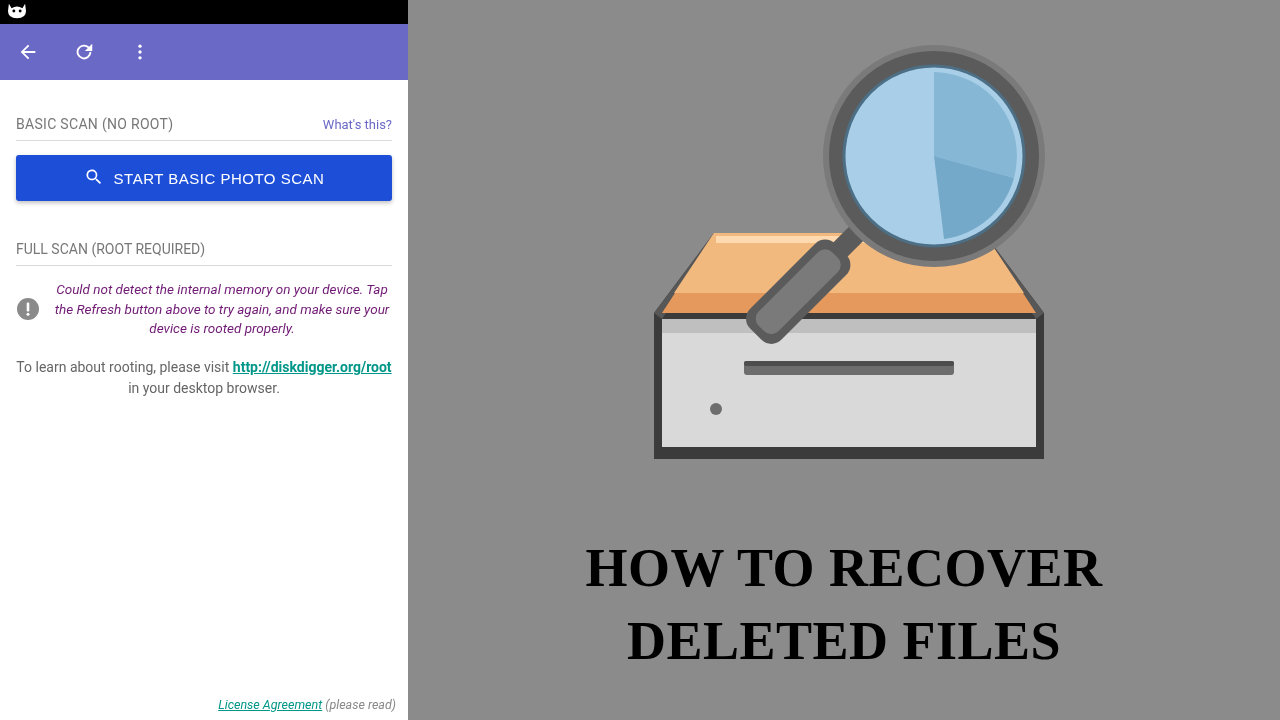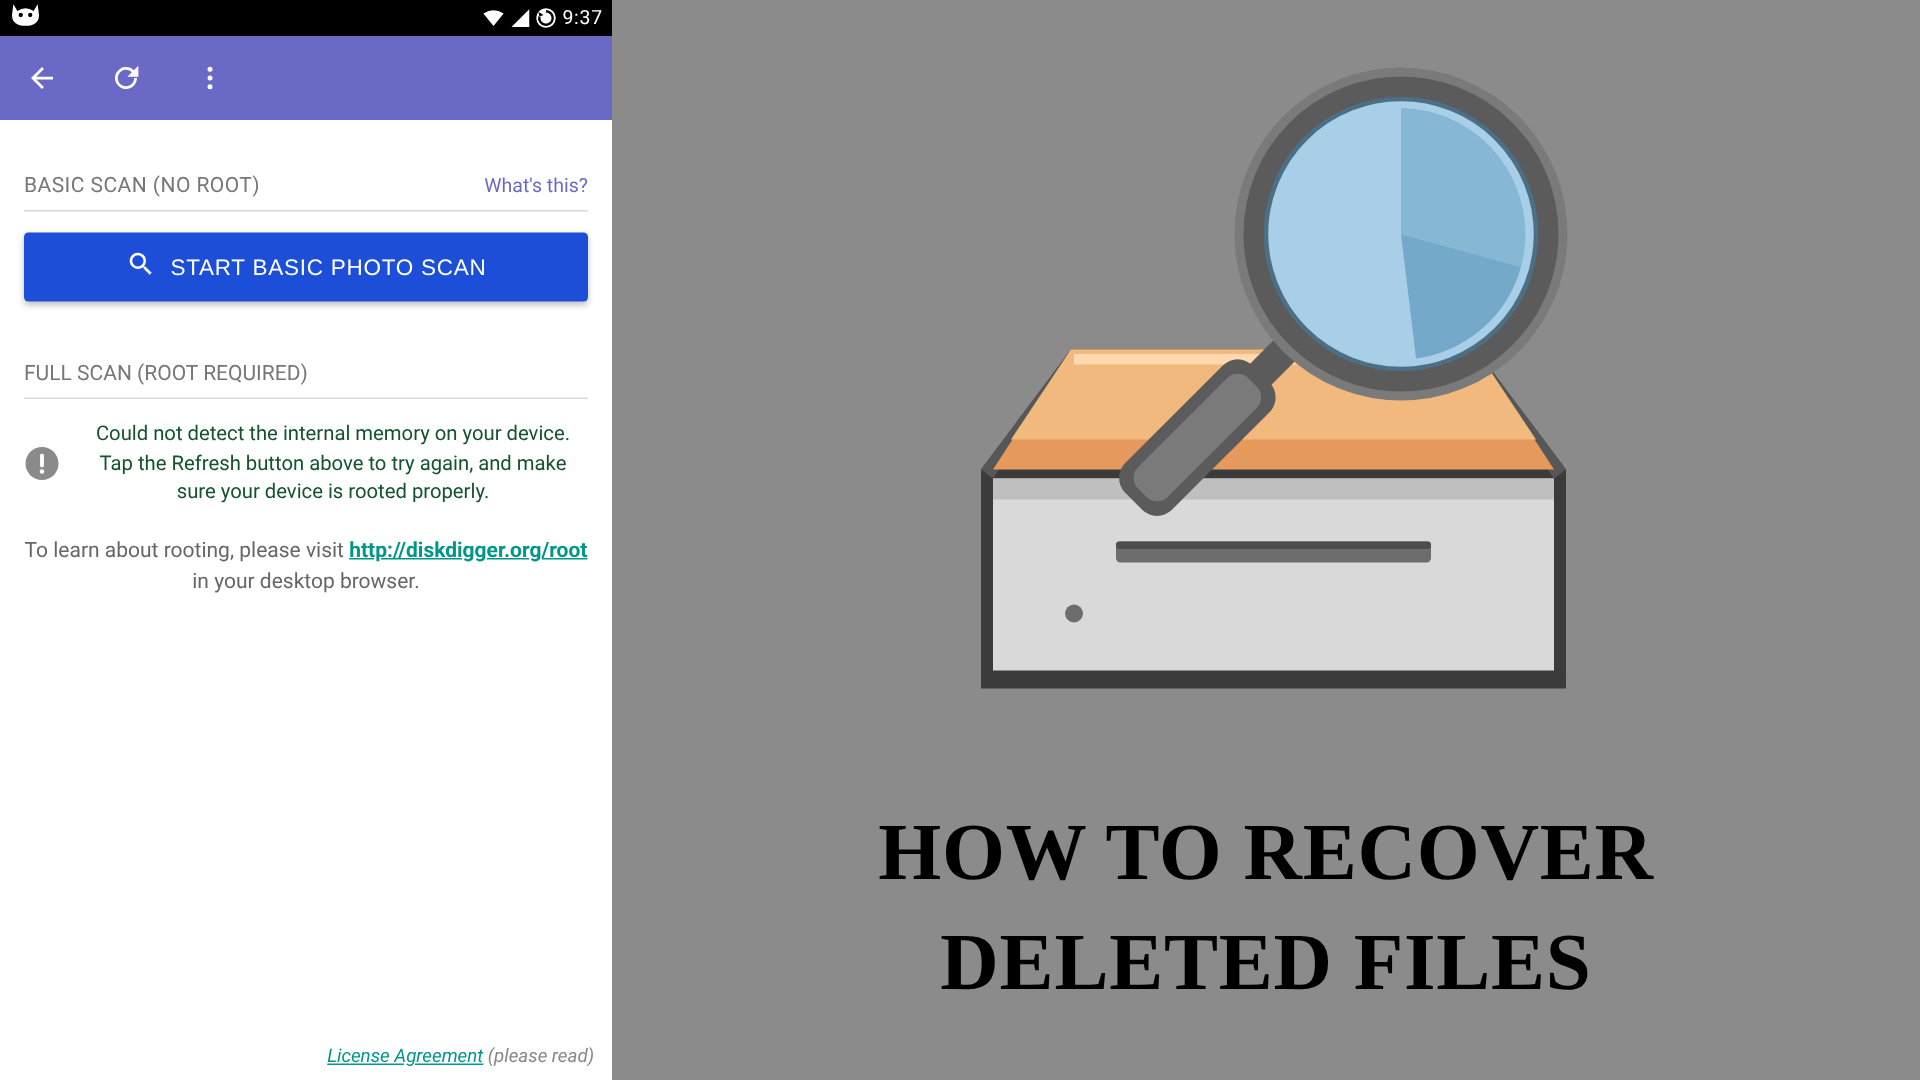--- a/index.html
+++ b/index.html
@@ -112,22 +112,23 @@
     margin-top: 14px;
   }
   .warn-icon {
     flex: 0 0 24px;
     width: 24px;
     height: 24px;
   }
   .warn-text {
     font-size: 13.5px;
     line-height: 1.45;
-    color: #14532d;
+    color: #701a75;
     text-align: center;
+    font-style: italic;
   }
   .root-info {
     margin-top: 18px;
     font-size: 14px;
     line-height: 1.5;
     color: #666;
     text-align: center;
   }
   .root-info a {
     color: #009688;
@@ -187,40 +188,20 @@
     <div class="status-left">
       <span>
         
         <svg width="22" height="18" viewBox="0 0 24 20" fill="#fff">
             <path d="M3 2 L6 7 Q12 3 18 7 L21 2 L22 10 Q22 18 12 18 Q2 18 2 10 Z"></path>
             <circle cx="8.5" cy="10" r="1.6" fill="#000"></circle>
             <circle cx="15.5" cy="10" r="1.6" fill="#000"></circle>
           </svg>
       </span>
     </div>
-    <div class="status-right">
-      <span>
-        <svg width="16" height="12" viewBox="0 0 20 16" fill="#fff">
-            <path d="M10 15 L1 4 Q10 -2 19 4 Z"></path>
-          </svg>
-      </span>
-      <span>
-        <svg width="12" height="12" viewBox="0 0 12 12" fill="#fff">
-            <path d="M0 12 L12 12 L12 0 Z"></path>
-          </svg>
-      </span>
-      <span>
-        <svg width="14" height="14" viewBox="0 0 14 14">
-            <circle cx="7" cy="7" r="6.5" fill="#fff"></circle>
-            <path d="M7 2.5 A4.5 4.5 0 1 1 2.6 6" stroke="#000" stroke-width="1.6" fill="none"></path>
-            <path d="M2 3 L2.6 6 L5.4 5" fill="#000"></path>
-          </svg>
-      </span>
-      <span class="clock">9:37</span>
-    </div>
   </div>
 
   <div class="appbar">
     <div class="icon-btn">
       <svg width="22" height="22" viewBox="0 0 24 24" fill="#fff">
           <path d="M20 11H7.8l5.6-5.6L12 4l-8 8 8 8 1.4-1.4L7.8 13H20z"></path>
         </svg>
     </div>
     <div class="icon-btn">
       <svg width="22" height="22" viewBox="0 0 24 24" fill="#fff">

